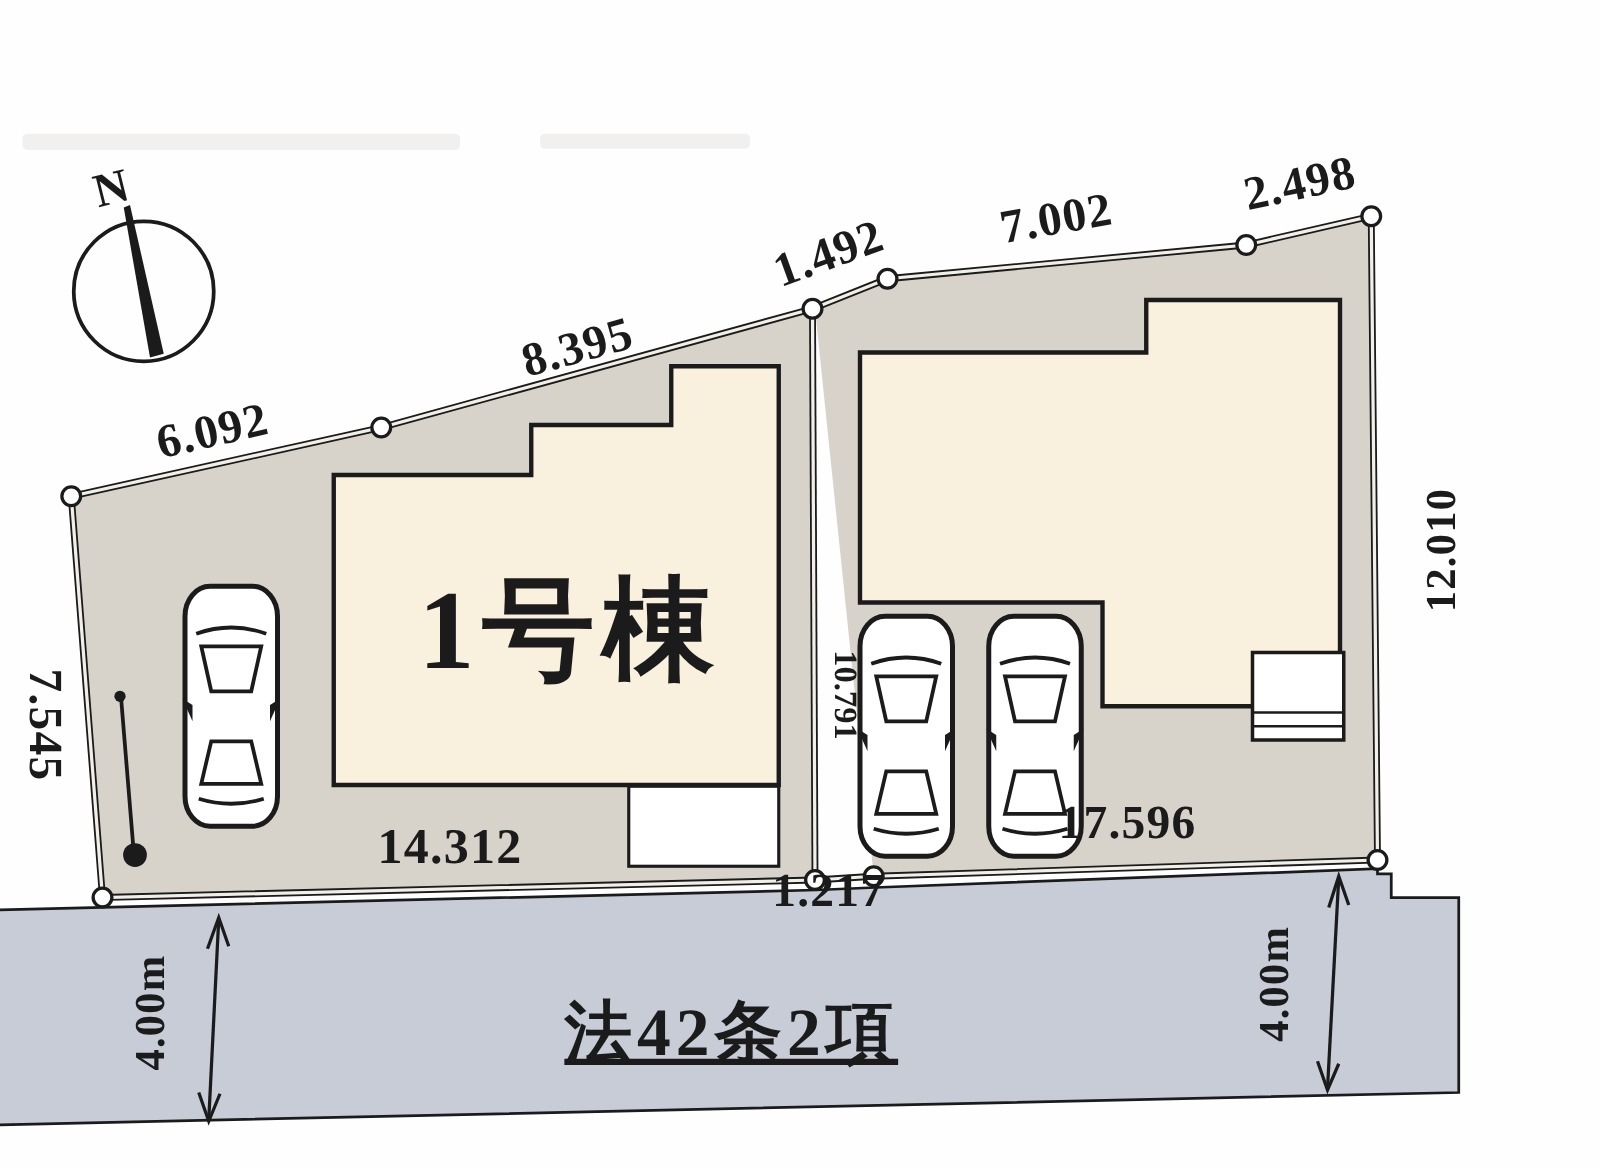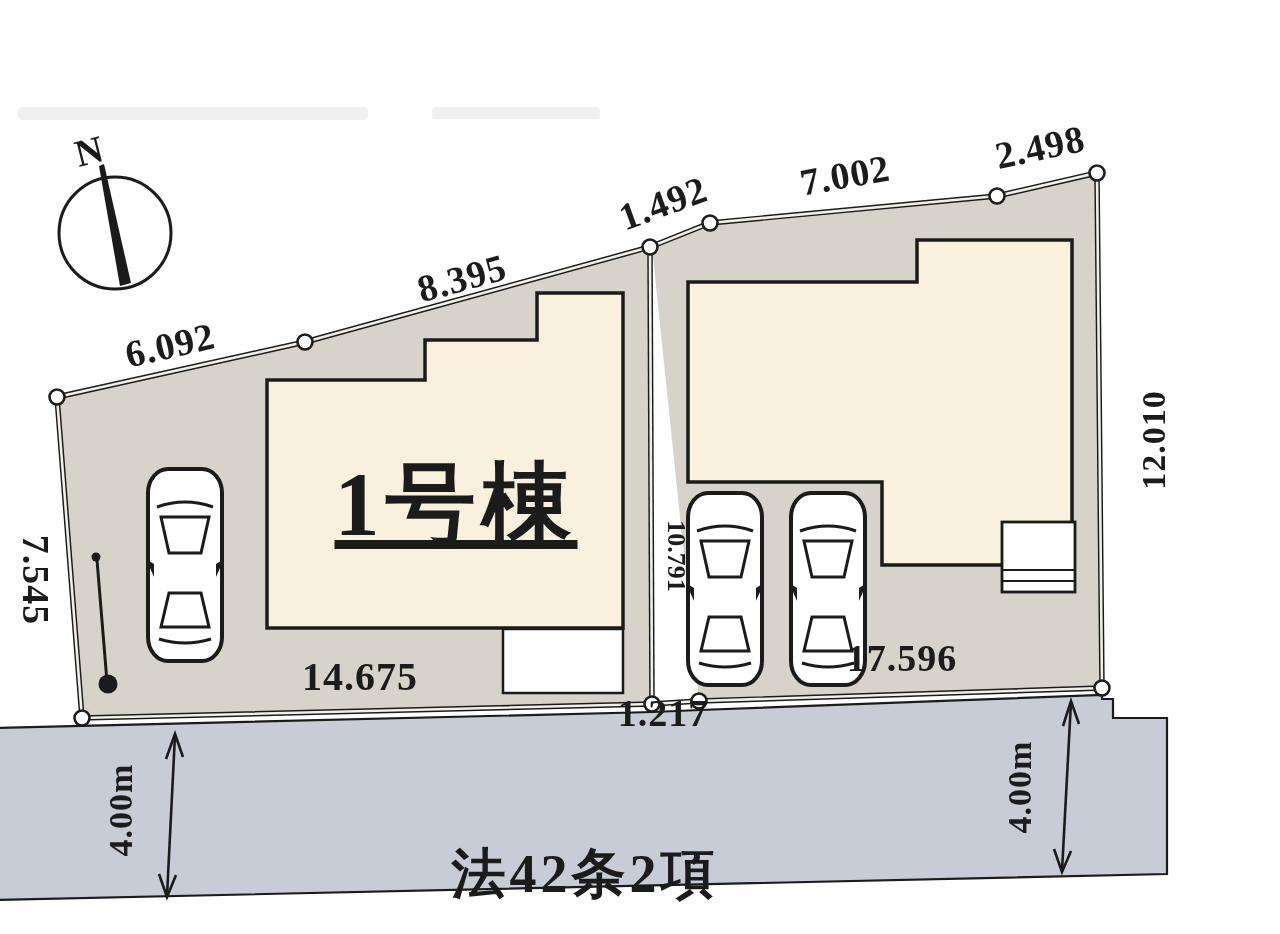--- a/index.html
+++ b/index.html
@@ -122,24 +122,24 @@
 
   <div class="lbl dim" style="left:170px;top:345px;transform:translate(-50%,-50%) rotate(-13deg);">6.092</div>
   <div class="lbl dim" style="left:462px;top:278px;transform:translate(-50%,-50%) rotate(-15.5deg);">8.395</div>
   <div class="lbl dim" style="left:663px;top:203px;transform:translate(-50%,-50%) rotate(-20deg);">1.492</div>
   <div class="lbl dim" style="left:845px;top:175px;transform:translate(-50%,-50%) rotate(-10deg);">7.002</div>
   <div class="lbl dim" style="left:1040px;top:147px;transform:translate(-50%,-50%) rotate(-12deg);">2.498</div>
 
   <div class="lbl dim" style="left:36px;top:580px;transform:translate(-50%,-50%) rotate(90deg);">7.545</div>
   <div class="lbl dim dim-v" style="left:1154px;top:440px;transform:translate(-50%,-50%) rotate(-90deg);">12.010</div>
 
-  <div class="lbl dim" style="left:360px;top:677px;font-size:40px;">14.675</div>
+  <div class="lbl dim" style="left:360px;top:677px;font-size:40px;">14.312</div>
   <div class="lbl dim" style="left:902px;top:658px;">17.596</div>
   <div class="lbl dim" style="left:663px;top:713px;">1.217</div>
   <div class="lbl dim dim-sm" style="left:676px;top:556px;transform:translate(-50%,-50%) rotate(90deg);">10.791</div>
 
-  <div class="lbl bldg-name" style="left:456px;top:505px;text-decoration:underline;">1号棟</div>
+  <div class="lbl bldg-name" style="left:456px;top:505px;">1号棟</div>
 
-  <div class="lbl road-name" style="left:585px;top:874px;">法42条2項</div>
+  <div class="lbl road-name" style="left:585px;top:826px;text-decoration:underline;">法42条2項</div>
   <div class="lbl dim dim-v" style="left:121px;top:810px;transform:translate(-50%,-50%) rotate(-90deg);">4.00m</div>
   <div class="lbl dim dim-v" style="left:1020px;top:787px;transform:translate(-50%,-50%) rotate(-90deg);">4.00m</div>
 
 </div>
 
 </body></html>

